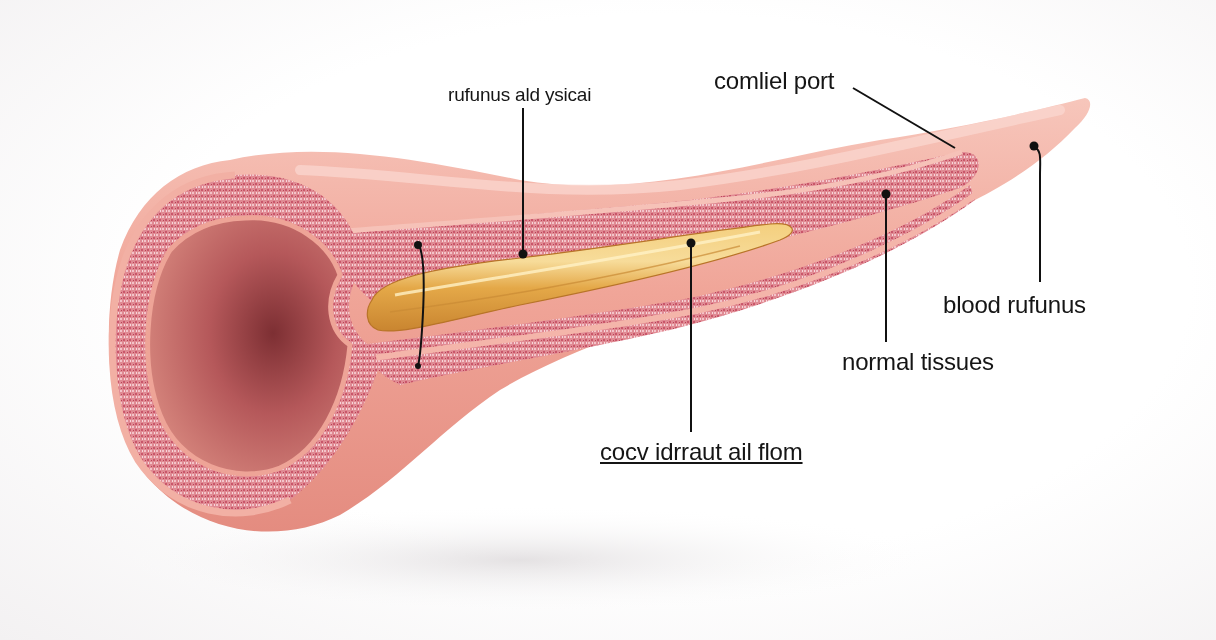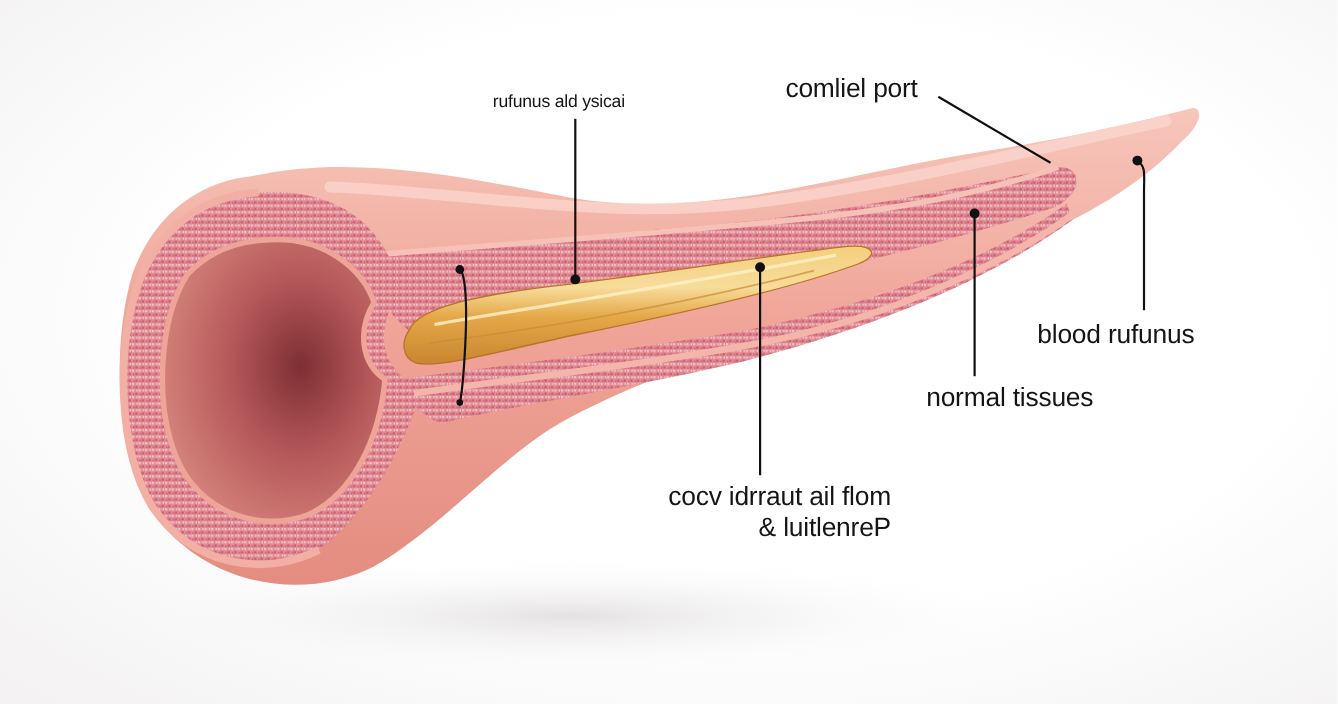--- a/index.html
+++ b/index.html
@@ -1,22 +1,22 @@
 <!DOCTYPE html>
 <html><head>
 <meta charset="utf-8">
 <style>
   html,body{margin:0;padding:0;}
   body{width:1216px;height:640px;overflow:hidden;background:#ffffff;font-family:"Liberation Sans",sans-serif;}
   #stage{position:relative;width:1216px;height:640px;background:radial-gradient(ellipse at 55% 45%, #ffffff 55%, #f3f1f2 100%);}
   svg#art{position:absolute;left:0;top:0;}
   .lbl{position:absolute;color:#151515;font-family:"Liberation Sans",sans-serif;white-space:nowrap;letter-spacing:-0.2px;}
-  .lbl-sm{font-size:16px;}
+  .lbl-sm{font-size:19px;}
   .lbl-md{font-size:24px;}
-  .lbl-center{text-align:right;line-height:28px;}
+  .lbl-center{text-align:left;line-height:28px;text-decoration:underline;}
 </style>
 </head>
 <body>
 
 <div id="stage">
   <svg id="art" width="1216" height="640" viewBox="0 0 1216 640">
     <defs>
       <linearGradient id="outerGrad" x1="0" y1="0" x2="0" y2="1">
         <stop offset="0" stop-color="#f7c6bb"></stop>
         <stop offset="0.45" stop-color="#f0a598"></stop>
@@ -90,15 +90,14 @@
       <circle cx="418" cy="366" r="3"></circle>
     </g>
   </svg>
 
   <div class="lbl lbl-sm" style="left:448px;top:84px;">rufunus ald ysicai</div>
   <div class="lbl lbl-md" style="left:714px;top:67px;">comliel port</div>
   <div class="lbl lbl-md" style="left:943px;top:291px;">blood rufunus</div>
   <div class="lbl lbl-md" style="left:794px;top:348px;margin-left:48px;">normal tissues</div>
   <div class="lbl lbl-md lbl-center" style="left:600px;top:438px;width:210px;">
     <div>cocv idrraut ail flom</div>
-    <div>&amp; luitlenreP</div>
   </div>
 </div>
 
 </body></html>

